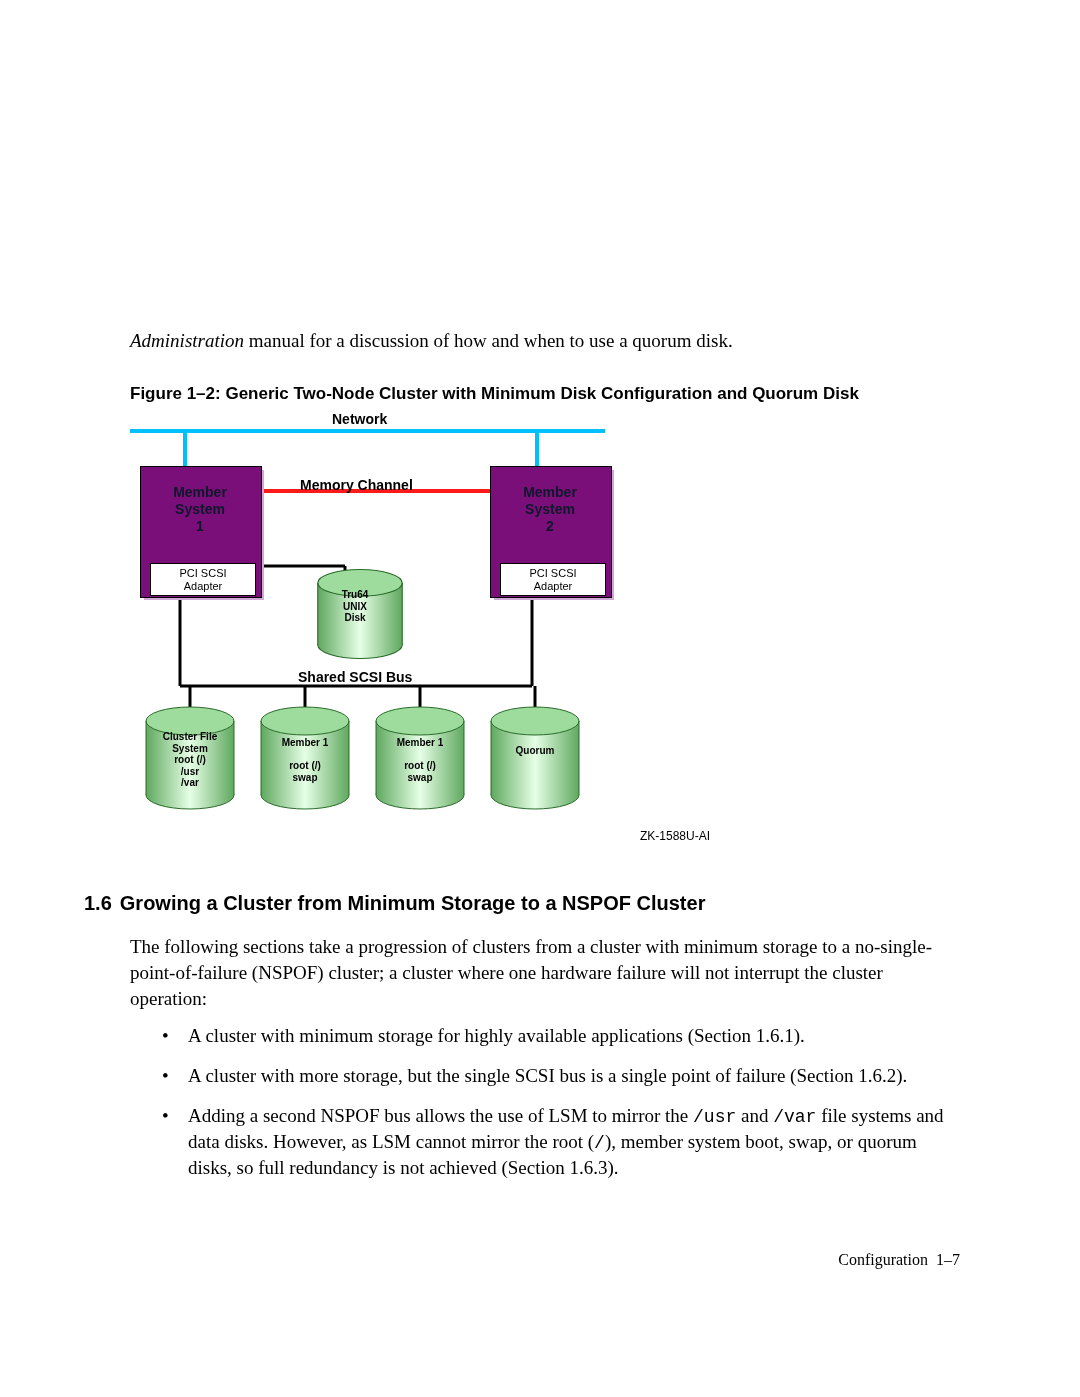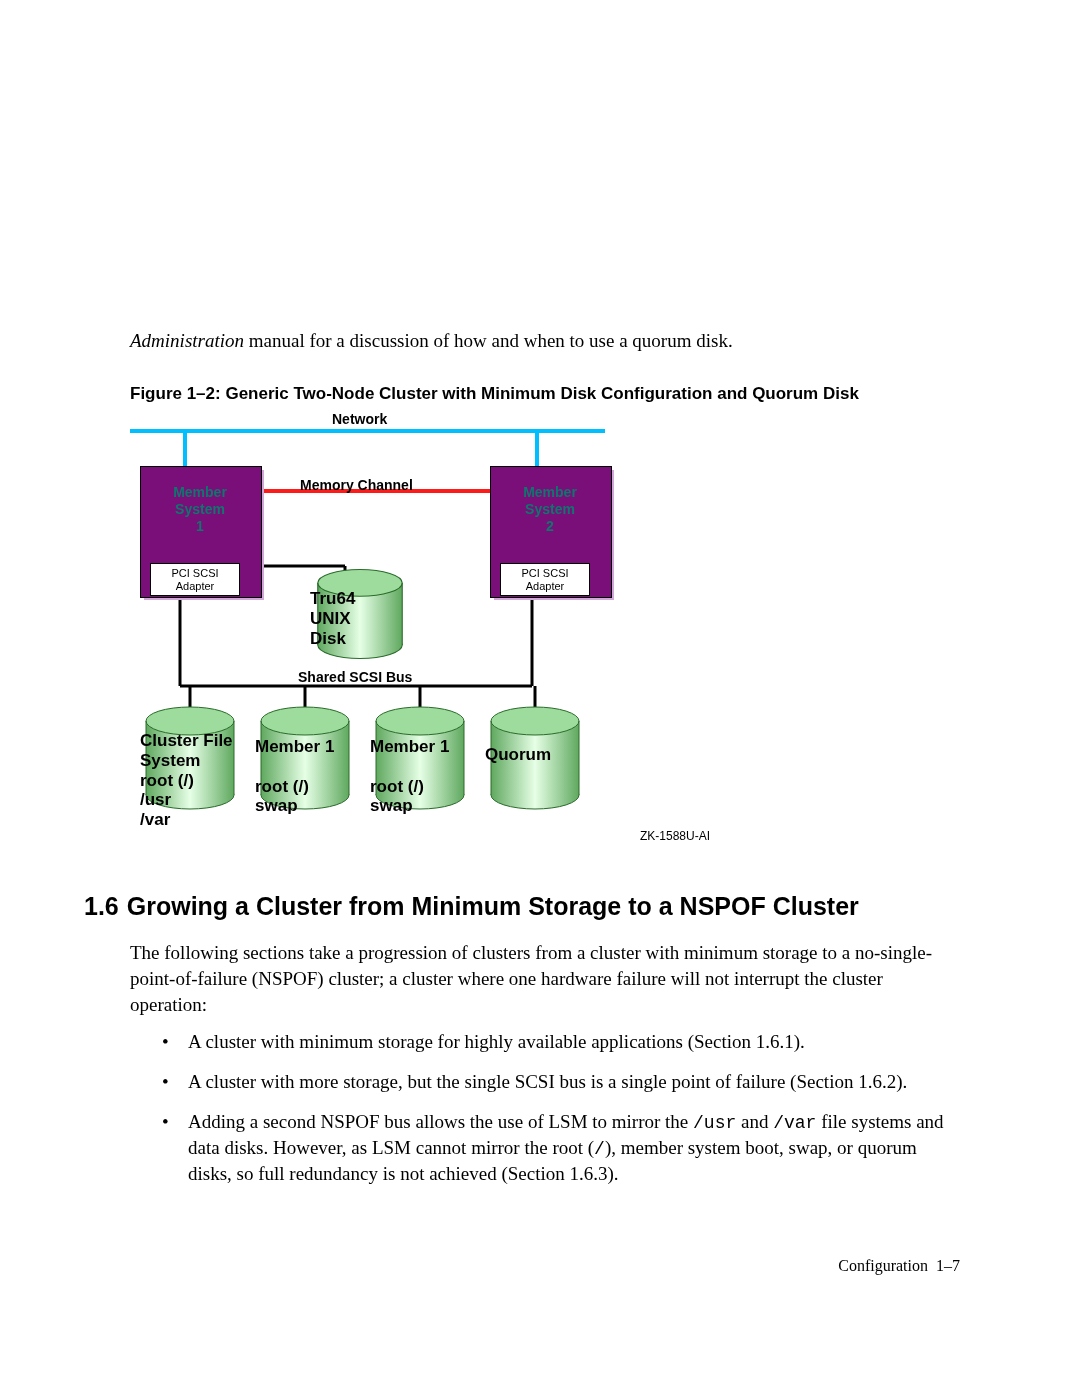--- a/index.html
+++ b/index.html
@@ -57,64 +57,64 @@
   .member-box .front {
     position: absolute;
     top: 0; left: 0;
     width: 120px; height: 130px;
     background: #7a0f7a;
     border: 1px solid #000;
   }
   .member-box .title {
     position: absolute;
     top: 18px; left: 0; right: 0;
-    color: #0f766e;
+    color: #0f172a;
     font-family: Arial, Helvetica, sans-serif;
     font-weight: bold;
     font-size: 14px;
     line-height: 1.2;
     text-align: center;
   }
   .adapter-box {
     position: absolute;
     border: 1px solid #000;
     background: #fff;
     font-family: Arial, Helvetica, sans-serif;
     font-size: 11px;
     line-height: 1.1;
     text-align: center;
-    padding: 3px 12px;
+    padding: 3px 20px;
     width: 64px;
   }
   .disk {
     position: absolute;
     width: 100px;
     height: 110px;
   }
   .disk svg { width: 100px; height: 110px; position: absolute; top:0; left:0; }
   .disk .disk-label {
     position: absolute;
     top: 38px; left: 0; right: 0;
-    text-align: left;
-    font-family: Arial, Helvetica, sans-serif;
-    font-weight: bold;
-    font-size: 17px;
+    text-align: center;
+    font-family: Arial, Helvetica, sans-serif;
+    font-weight: bold;
+    font-size: 10px;
     line-height: 1.15;
   }
   .zkid {
     position: absolute;
     right: -20px;
     top: 418px;
     font-family: Arial, Helvetica, sans-serif;
     font-size: 12px;
   }
   h2.section-heading {
     font-family: Arial, Helvetica, sans-serif;
     font-weight: bold;
-    font-size: 25px;
+    font-size: 20px;
     line-height: 1.2;
     margin: 0 0 12px 0;
   }
   h2.section-heading .num { margin-right: 8px; }
   .body-text {
     font-size: 19px;
     line-height: 1.35;
     margin-bottom: 12px;
   }
   ul.bullets {

